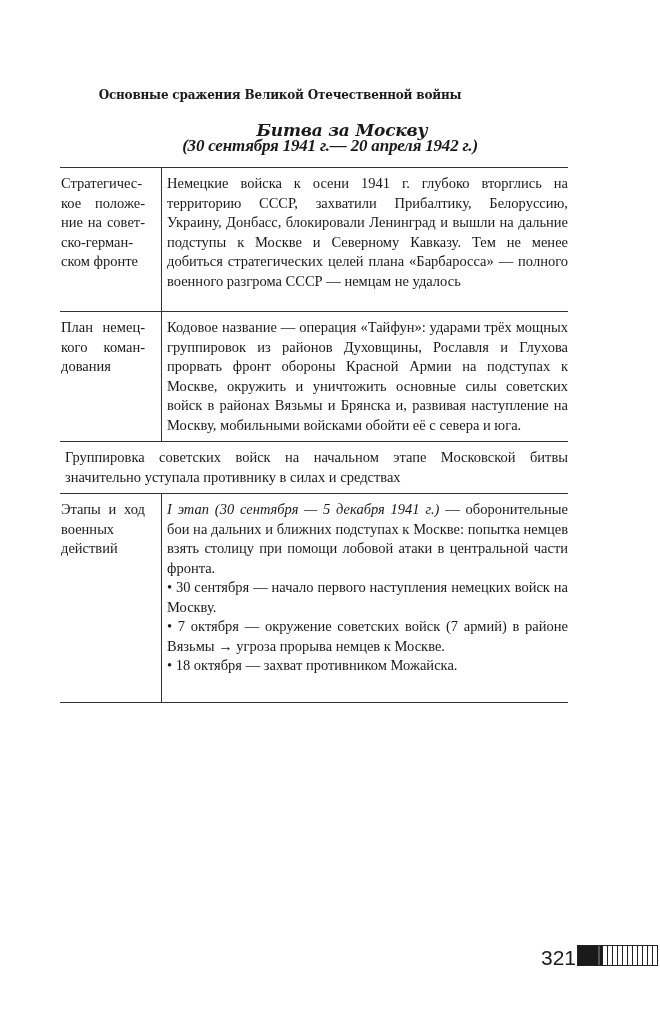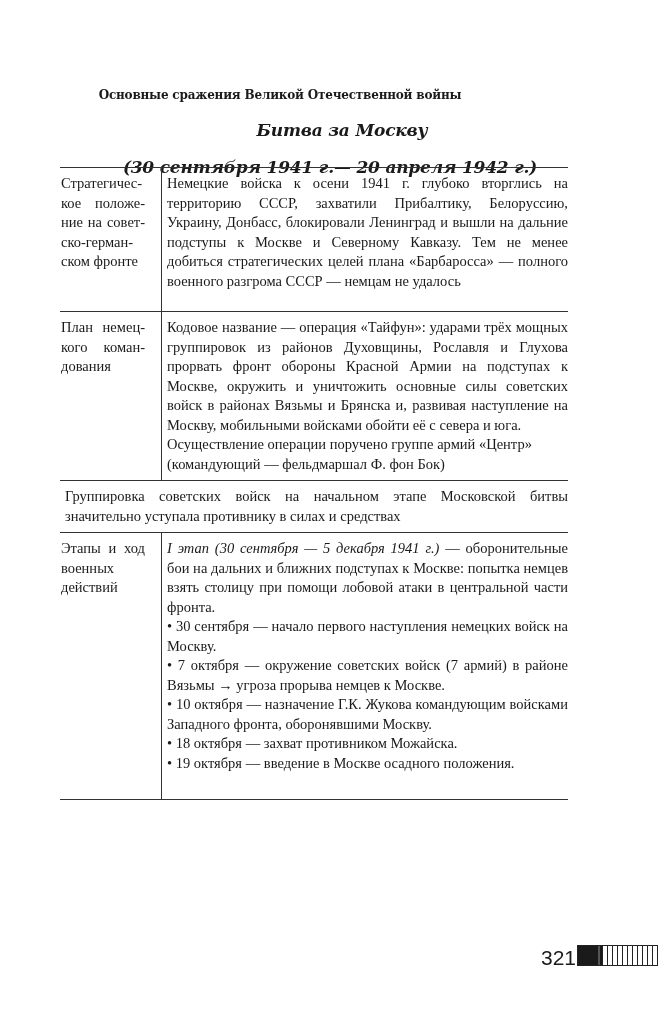--- a/index.html
+++ b/index.html
@@ -3,21 +3,21 @@
 <meta charset="utf-8">
 <style>
   html, body { margin: 0; padding: 0; background: #ffffff; }
   body { width: 660px; height: 1024px; position: relative; overflow: hidden;
          font-family: "DejaVu Serif", "Liberation Serif", serif; color: #1a1a1a; }
   .title { position: absolute; left: 0; width: 560px; top: 88px; text-align: center;
            font-weight: bold; font-size: 12px; letter-spacing: -0.2px; }
   .subtitle { position: absolute; left: 0; width: 660px; text-align: center;
               font-weight: bold; font-style: italic; font-size: 17px; letter-spacing: -0.2px; }
   .sub1 { top: 120px; margin-left: 12px; }
-  .sub2 { top: 157px; }
+  .sub2 { top: 136px; font-family: Liberation Serif, serif; }
   .table { position: absolute; left: 60px; top: 167px; width: 508px; border-top: 1.5px solid #333; }
   .row { display: flex; border-bottom: 1.5px solid #333; }
   .cell-h { width: 102px; box-sizing: border-box; padding: 6px 16px 6px 1px;
             font-family: "Liberation Serif", serif; font-size: 14.5px; line-height: 19.5px;
             border-right: 1.5px solid #333; text-align: justify; }
   .cell-b { flex: 1; box-sizing: border-box; padding: 6px 0 6px 5px;
             font-family: "Liberation Serif", serif; font-size: 14.5px; line-height: 19.5px;
             text-align: justify; hyphens: manual; }
   .cell-b p { margin: 0; }
   .it { font-style: italic; }
@@ -40,35 +40,32 @@
     <div class="cell-h">Стратегичес­кое положе­ние на совет­ско-герман­ском фронте</div>
     <div class="cell-b">
       <p>Немецкие войска к осени 1941 г. глубоко вторглись на территорию СССР, захватили Прибалтику, Белоруссию, Украину, Донбасс, блокировали Ленинград и вышли на дальние подступы к Москве и Северному Кавказу. Тем не менее добиться стратегических целей плана «Барбаросса» — полного военного разгрома СССР — немцам не удалось</p>
       <p style="height:14px"></p>
     </div>
   </div>
   <div class="row">
     <div class="cell-h">План немец­кого коман­дования</div>
     <div class="cell-b">
       <p>Кодовое название — операция «Тайфун»: ударами трёх мощных группировок из районов Духовщины, Рославля и Глухова прорвать фронт обороны Красной Армии на подступах к Москве, окружить и уничтожить основные силы советских войск в районах Вязьмы и Брянска и, развивая наступление на Москву, мобильными войсками обойти её с севера и юга.</p>
-      <p style="text-align:left">Осуществление операции поручено группе армий «Центр» (командующий — фельдмаршал Ф. фон Бок)</p>
     </div>
   </div>
   <div class="row">
     <div class="cell-b">
       <p>Группировка советских войск на начальном этапе Московской битвы значительно уступала противнику в силах и средствах</p>
     </div>
   </div>
   <div class="row">
     <div class="cell-h">Этапы и ход военных действий</div>
     <div class="cell-b" style="padding-bottom:26px">
       <p><span class="it">I этап (30 сентября — 5 декабря 1941 г.)</span><span> — оборонительные бои на дальних и ближних подступах к Москве: попытка немцев взять столицу при помощи лобовой атаки в центральной части фронта.</span></p>
       <p>• 30 сентября — начало первого наступления немецких войск на Москву.</p>
       <p>• 7 октября — окружение советских войск (7 армий) в районе Вязьмы → угроза прорыва немцев к Москве.</p>
-      <p>• 10 октября — назначение Г.К. Жукова командующим войсками Западного фронта, оборонявшими Москву.</p>
       <p>• 18 октября — захват противником Можайска.</p>
-      <p>• 19 октября — введение в Москве осадного положения.</p>
     </div>
   </div>
 </div>
 
 <div class="pagenum">321</div>
 <div class="bar"></div>
 
 </body></html>

